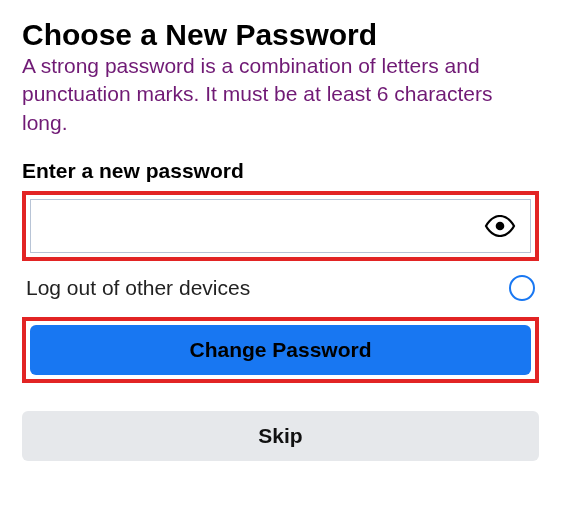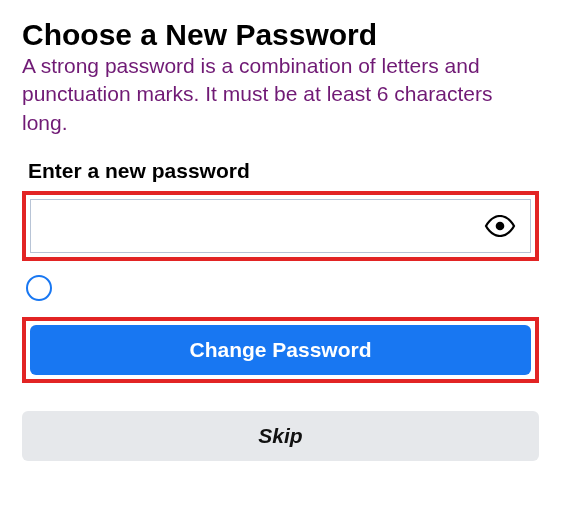--- a/index.html
+++ b/index.html
@@ -24,21 +24,20 @@
       font-size: 21px;
       color: #701a75;
       line-height: 1.35;
       margin-bottom: 22px;
     }
     .field-label {
       font-size: 21px;
       font-weight: 700;
       color: #000;
       margin-bottom: 8px;
-      margin-left: 6px;
     }
     .highlight-wrap {
       border: 4px solid #e22424;
       padding: 4px;
       margin-bottom: 14px;
     }
     .input-row {
       display: flex;
       align-items: center;
       border: 1px solid #b8c4d6;
@@ -80,39 +79,38 @@
       border: 2px solid #1877f2;
       border-radius: 50%;
       background: #fff;
       cursor: pointer;
       display: inline-block;
     }
     .primary-btn {
       width: 100%;
       height: 50px;
       background: #1877f2;
-      color: #ffffff;
+      color: #000000;
       border: none;
       border-radius: 6px;
       font-size: 21px;
       font-weight: 700;
       cursor: pointer;
     }
     .secondary-btn {
       width: 100%;
       height: 50px;
       background: #e6e8eb;
       color: #111;
       border: none;
       border-radius: 6px;
       font-size: 21px;
       font-weight: 700;
       cursor: pointer;
       margin-top: 14px;
-      font-style: italic;
     }
   </style>
 </head>
 <body>
 
 
 
 <h1 class="title">Choose a New Password</h1>
 
 <p class="description">A strong password is a combination of letters and punctuation marks. It must be at least 6 characters long.</p>
@@ -125,20 +123,21 @@
     <button class="eye-btn">
       <svg width="32" height="22" viewBox="0 0 32 22">
         <path d="M16 1 C7 1 2 11 2 11 S7 21 16 21 S30 11 30 11 S25 1 16 1 Z" fill="none" stroke="#000" stroke-width="2.2"></path>
         <circle cx="16" cy="11" r="4.3" fill="#000"></circle>
       </svg>
     </button>
   </div>
 </div>
 
 <div class="logout-row">
+  <span class="logout-label">Log out of other devices</span>
   <span class="radio-circle"></span>
 </div>
 
 <div class="highlight-wrap">
   <button class="primary-btn">Change Password</button>
 </div>
 
 <button class="secondary-btn">Skip</button>
 
 

